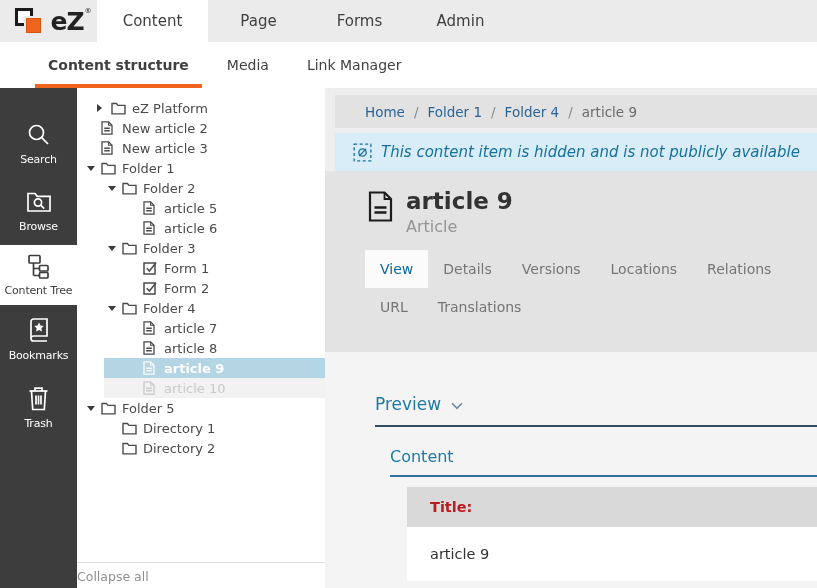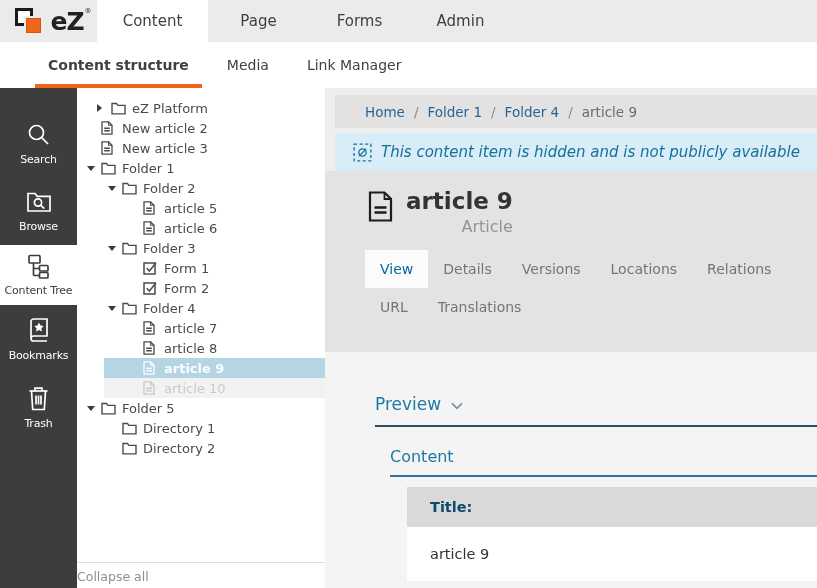--- a/index.html
+++ b/index.html
@@ -52,32 +52,32 @@
   
   .main { flex:1; display:flex; flex-direction:column; background:#eeeeee; min-width:0; }
   .breadcrumb { margin:7px 0 0 10px; height:33px; background:#e2e2e2; display:flex; align-items:center; padding-left:30px; font-size:13.5px; }
   .breadcrumb .link { color:#2a6496; cursor:pointer; }
   .breadcrumb .sep { color:#8a8a8a; margin:0 9px; }
   .breadcrumb .current { color:#6b6b6b; }
   .notice { margin:5px 0 0 10px; height:38px; background:#d8edf7; display:flex; align-items:center; padding-left:18px; gap:9px; color:#17719c; font-style:italic; font-size:15px; }
   .header-zone { flex:1; background:#e3e3e3; }
   .obj-header { padding:18px 0 0 43px; display:flex; gap:13px; }
   .obj-title { font-size:23px; font-weight:bold; color:#333; line-height:1.1; }
-  .obj-type { font-size:16px; color:#949494; margin-top:3px;text-align:right; }
+  .obj-type { font-size:16px; color:#949494; margin-top:3px; }
   .tabs { margin:14px 0 0 40px; width:452px; display:flex; flex-wrap:wrap; }
   .tab { padding:11px 15px; font-size:14px; color:#757575; cursor:pointer; }
   .tab.active { background:#fbfbfb; color:#0369a1; }
   .tab-break { flex-basis:100%; height:0; }
 
   .main-body { background:#f4f4f4; padding:42px 0 0 50px; height:236px; flex:none; }
   .preview-head { display:flex; align-items:center; gap:10px; color:#1d7aa5; font-size:17px; padding-bottom:11px; border-bottom:2px solid #2e4d60; cursor:pointer; }
   .content-sec { margin-left:15px; }
   .content-head { margin-top:20px; color:#1d7aa5; font-size:16px; padding-bottom:9px; border-bottom:2px solid #35719a; }
   .field-table { margin-left:17px; margin-top:10px; }
-  .field-label-row { background:#d9d9d9; height:40px; display:flex; align-items:center; padding-left:23px; font-size:14.5px; font-weight:bold; color:#0c4a6e; }
+  .field-label-row { background:#d9d9d9; height:40px; display:flex; align-items:center; padding-left:23px; font-size:14.5px; font-weight:bold; color:#b91c1c; }
   .field-value-row { background:#fff; height:54px; display:flex; align-items:center; padding-left:23px; font-size:14.5px; color:#333; }
 </style>
 </head>
 <body>
 
 <div id="app">
 
   <div class="topbar">
     <div class="logo">
       <span class="logo-squares">

